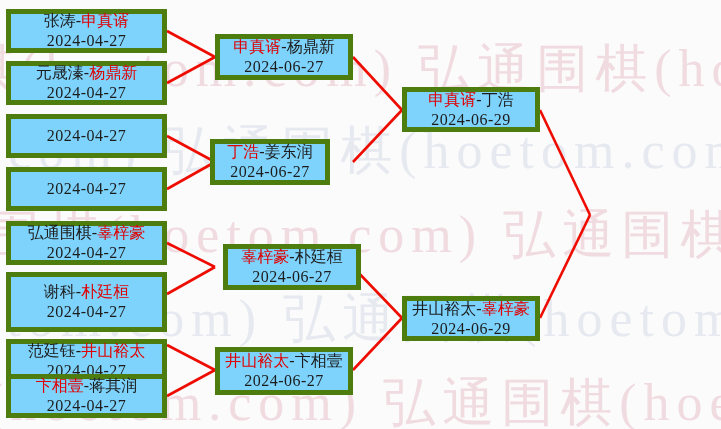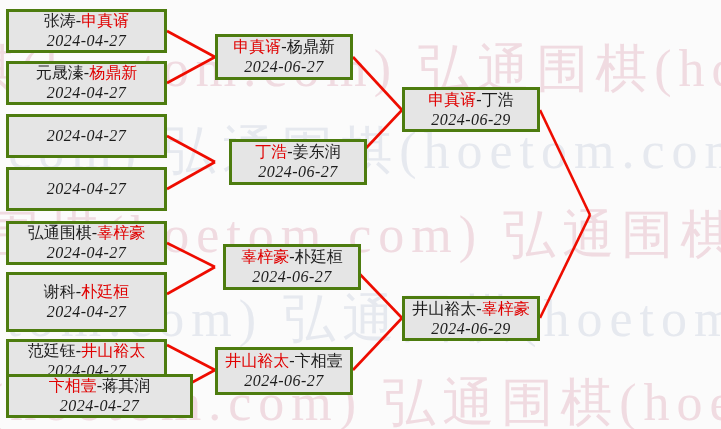--- a/index.html
+++ b/index.html
@@ -29,38 +29,37 @@
   #wires{
     position:absolute;left:0;top:0;z-index:1;
     pointer-events:none;
   }
   #wires line{stroke:#ee0c00;stroke-width:2.6;}
   
   .box{
     position:absolute;
     z-index:2;
     box-sizing:border-box;
-    border:3px solid #4d7c0f;
-    background:#e5e5e5;
+    border:5px solid #4d7c0f;
+    background:#7dd3fc;
     display:flex;
     flex-direction:column;
     justify-content:center;
     align-items:center;
     text-align:center;
     font-size:16px;
     line-height:20px;
     color:#1c1c1c;
   }
   .box .players{white-space:nowrap;}
   .box[data-winner="p1"] .p1{color:#e00000;}
   .box[data-winner="p2"] .p2{color:#e00000;}
   .box .date{
     font-family:"Liberation Serif","DejaVu Serif",serif;
     letter-spacing:0.5px;
-    font-style:italic;
   }
 </style>
 </head>
 <body>
 
 <div id="stage">
 
   <span class="wm pink" style="left:-215px;top:34px">弘通围棋(hoetom.com) 弘通围棋(hoetom.com)</span>
   <span class="wm blue" style="left:-470px;top:116px">弘通围棋(hoetom.com) 弘通围棋(hoetom.com)</span>
   <span class="wm pink" style="left:-130px;top:200px">弘通围棋(hoetom.com) 弘通围棋(hoetom.com)</span>
@@ -103,30 +102,30 @@
     <div class="date">2024-04-27</div>
   </div>
   <div class="box" style="left:6px;top:272px;width:161px;height:60px" data-winner="p2">
     <div class="players"><span class="p1">谢科</span><span class="sep">-</span><span class="p2">朴廷桓</span></div>
     <div class="date">2024-04-27</div>
   </div>
   <div class="box" style="left:6px;top:339px;width:161px;height:44px" data-winner="p2">
     <div class="players"><span class="p1">范廷钰</span><span class="sep">-</span><span class="p2">井山裕太</span></div>
     <div class="date">2024-04-27</div>
   </div>
-  <div class="box" style="left:6px;top:374px;width:187px;height:44px" data-winner="p1">
+  <div class="box" style="left:6px;top:374px;width:161px;height:44px" data-winner="p1">
     <div class="players"><span class="p1">卞相壹</span><span class="sep">-</span><span class="p2">蒋其润</span></div>
     <div class="date">2024-04-27</div>
   </div>
 
   <div class="box" style="left:215px;top:34px;width:138px;height:46px" data-winner="p1">
     <div class="players"><span class="p1">申真谞</span><span class="sep">-</span><span class="p2">杨鼎新</span></div>
     <div class="date">2024-06-27</div>
   </div>
-  <div class="box" style="left:229px;top:139px;width:138px;height:46px" data-winner="p1">
+  <div class="box" style="left:210px;top:139px;width:120px;height:46px" data-winner="p1">
     <div class="players"><span class="p1">丁浩</span><span class="sep">-</span><span class="p2">姜东润</span></div>
     <div class="date">2024-06-27</div>
   </div>
   <div class="box" style="left:223px;top:244px;width:138px;height:46px" data-winner="p1">
     <div class="players"><span class="p1">辜梓豪</span><span class="sep">-</span><span class="p2">朴廷桓</span></div>
     <div class="date">2024-06-27</div>
   </div>
   <div class="box" style="left:215px;top:347px;width:138px;height:48px" data-winner="p1">
     <div class="players"><span class="p1">井山裕太</span><span class="sep">-</span><span class="p2">卞相壹</span></div>
     <div class="date">2024-06-27</div>

